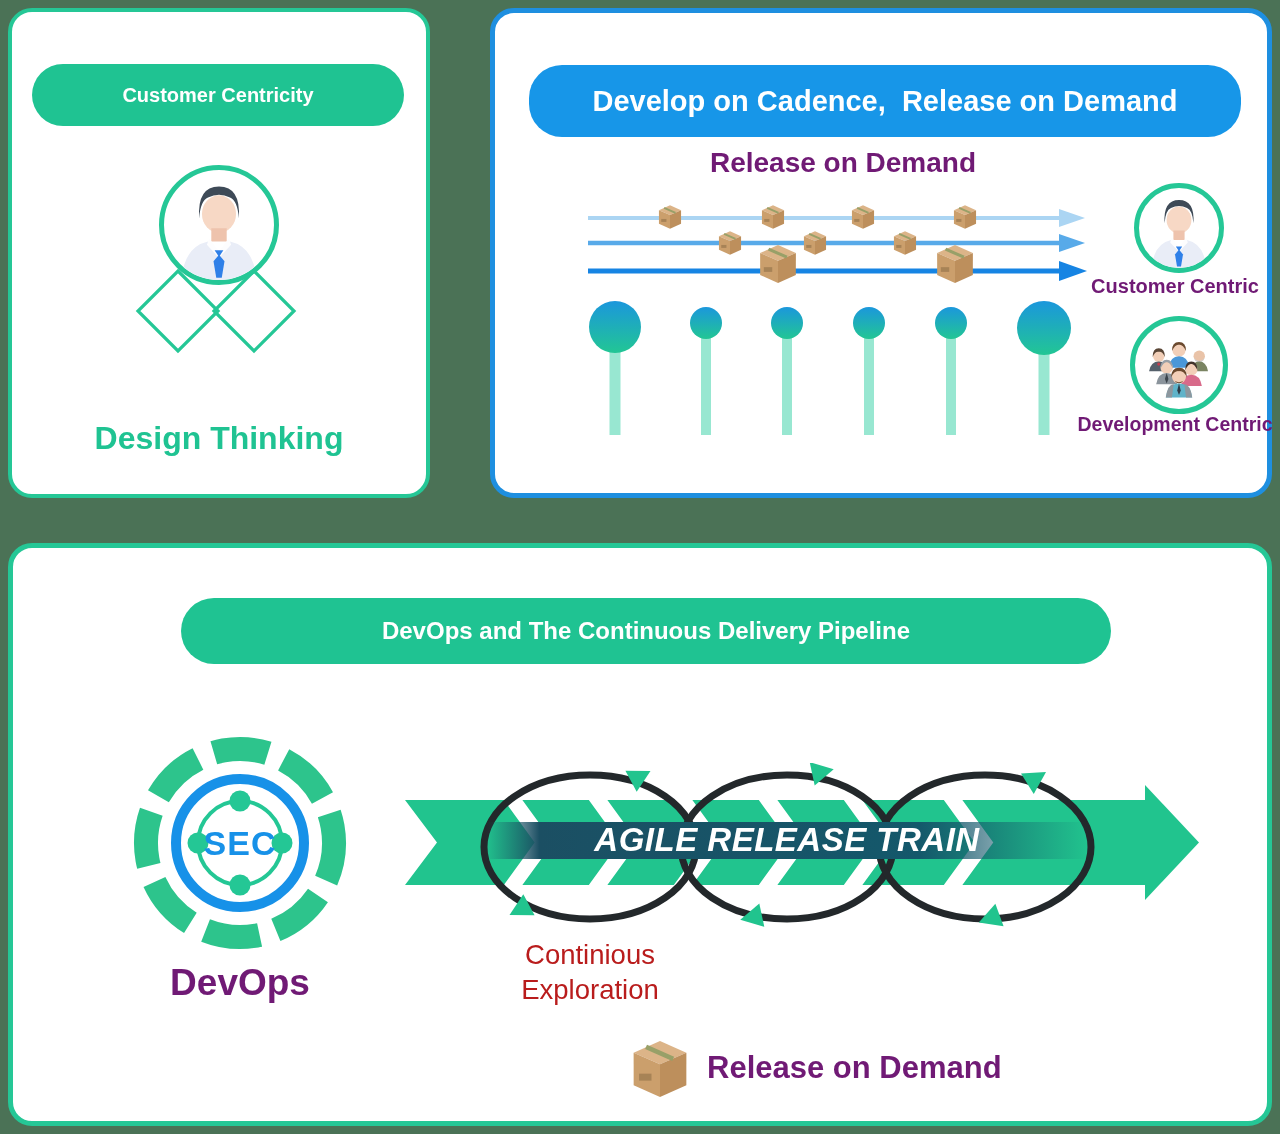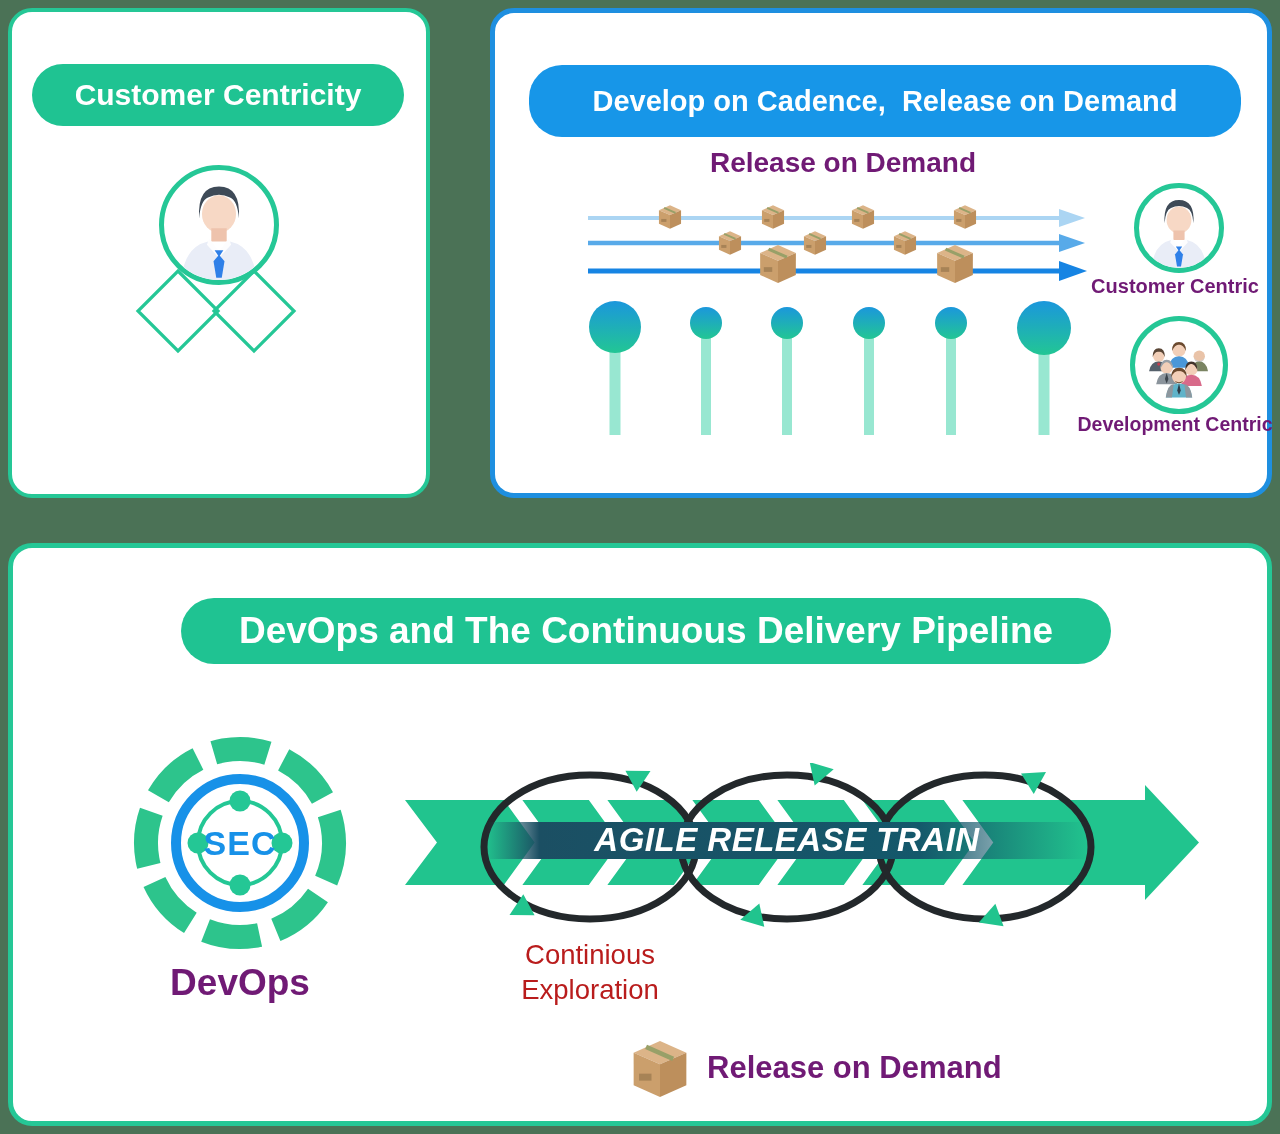--- a/index.html
+++ b/index.html
@@ -14,23 +14,23 @@
   .panel-cc  { left:8px;   top:8px;   width:422px;  height:490px; border:4px solid #25c796; }
   .panel-cad { left:490px; top:8px;   width:782px;  height:490px; border:5px solid #1e8fe0; }
   .panel-dev { left:8px;   top:543px; width:1264px; height:583px; border:5px solid #25c796; }
 
   .pill {
     position:absolute; border-radius:33px; color:#ffffff; font-weight:bold;
     display:flex; align-items:center; justify-content:center; text-align:center;
   }
   .pill-green { background:#1fc392; }
   .pill-blue  { background:#1796e8; }
-  .pill-cc  { left:20px;  top:52px; width:372px; height:62px; font-size:30px; }
+  .pill-cc  { left:20px;  top:52px; width:372px; height:62px; font-size:20px; }
   .pill-cad { left:34px;  top:52px; width:712px; height:72px; font-size:29px; white-space:pre; }
-  .pill-dev { left:168px; top:50px; width:930px; height:66px; font-size:37px; }
+  .pill-dev { left:168px; top:50px; width:930px; height:66px; font-size:24px; }
 
   .ring {
     position:absolute; border:5px solid #25c796; border-radius:50%;
     background:#ffffff; overflow:hidden;
     display:flex; align-items:flex-end; justify-content:center;
   }
   .ring svg { width:100%; height:100%; display:block; }
   .ring-cc   { left:147px; top:153px; width:110px; height:110px; }
   .ring-cust { left:639px; top:170px; width:80px;  height:80px;  }
   .ring-grp  { left:635px; top:303px; width:88px;  height:88px;  }
@@ -79,20 +79,21 @@
         <path d="M46,73 h8 l-4,6 z" fill="#2f80e8"></path>
         <path d="M50,77 L45,83 L47.5,98 L52.5,98 L55,83 Z" fill="#2f80e8"></path>
       </svg>
     </div>
 
     <svg class="abs" style="left:112px; top:252px;" width="184" height="94" viewBox="0 0 184 94">
       <polygon points="54,7 94,47 54,87 14,47" fill="none" stroke="#25c796" stroke-width="3.2"></polygon>
       <polygon points="130,7 170,47 130,87 90,47" fill="none" stroke="#25c796" stroke-width="3.2"></polygon>
     </svg>
 
+    <div class="caption-green">Design Thinking</div>
   </section>
 
   <section class="panel panel-cad">
     <div class="pill pill-blue pill-cad">Develop on Cadence,  Release on Demand</div>
 
     <div class="blue-label lbl-release-top">Release on Demand</div>
 
     <svg class="abs" style="left:88px; top:180px;" width="524" height="132" viewBox="0 0 524 132">
       <defs>
         <symbol id="pkg" viewBox="0 0 40 40">

